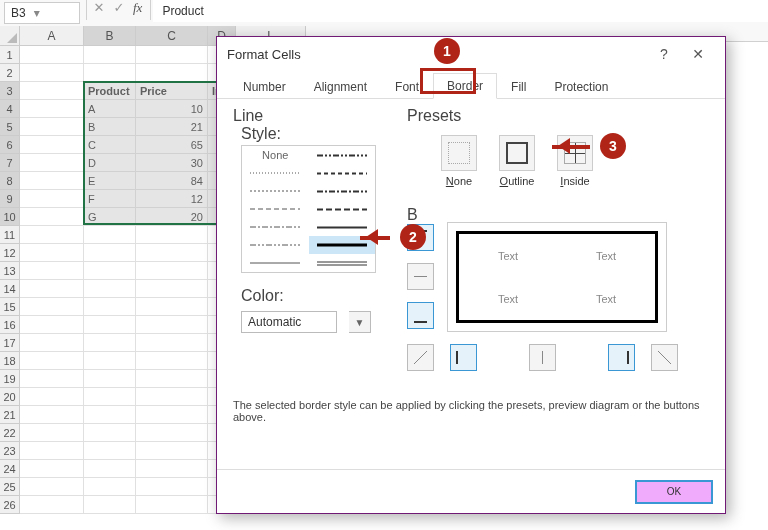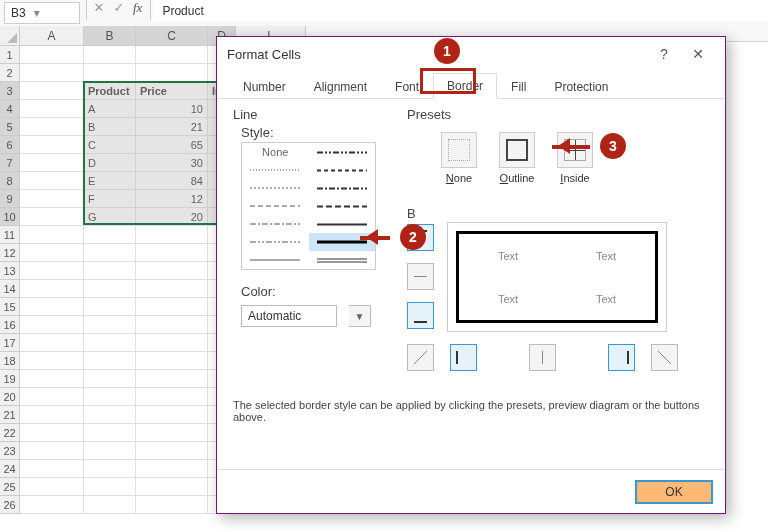--- a/index.html
+++ b/index.html
@@ -40,21 +40,21 @@
   .tabs { display: flex; padding: 0 12px; border-bottom: 1px solid #ddd; height: 28px; align-items: flex-end; gap: 0; }
   .tab { padding: 5px 13px; font-size: 12px; color: #444; border: 1px solid transparent; border-bottom: none; position: relative; bottom: -1px; }
   .tab.active { border-color: #ddd; background: #fff; border-bottom: 1px solid #fff; }
   .tab-hl { position: absolute; border: 3px solid #b02418; pointer-events: none; }
   .callout { position: absolute; width: 26px; height: 26px; border-radius: 50%; background: #b02418; color: #fff; font-weight: bold; display: flex; align-items: center; justify-content: center; font-size: 14px; pointer-events: none; }
   .arrow { position: absolute; height: 10px; pointer-events: none; }
   .arrow .shaft { position: absolute; top: 4px; left: 0; right: 12px; height: 4px; background: #b02418; }
   .arrow .head { position: absolute; left: -2px; top: 50%; transform: translateY(-50%); border: 8px solid transparent; border-right: 12px solid #b02418; }
 
   .body { flex: 1; position: relative; padding: 8px 16px; }
-  .sect-lbl { font-size: 13px; color: #444; }
+  .sect-lbl { font-size: 16px; color: #444; }
   .linebox { border: 1px solid #ccc; width: 135px; height: 128px; margin-top: 2px; display: flex; }
   .linecol { width: 50%; display: flex; flex-direction: column; }
   .lstyle { flex: 1; display: flex; align-items: center; justify-content: center; padding: 0 6px; }
   .lstyle.sel { background: #cde6f7; }
   .lstyle svg { display: block; }
   .color-row { display: flex; align-items: center; margin-top: 6px; gap: 12px; }
   .combo { width: 96px; height: 22px; border: 1px solid #bbb; display: flex; align-items: center; padding: 0 6px; font-size: 12px; background: #fff; }
   .combo-btn { width: 22px; height: 22px; border: 1px solid #bbb; border-left: none; display: flex; align-items: center; justify-content: center; background: #f4f4f4; }
 
   .presets { position: absolute; top: 8px; left: 190px; right: 16px; }
@@ -74,21 +74,21 @@
   .edgebtn { width: 27px; height: 27px; border: 1px solid #bbb; background: #f4f4f4; display: flex; align-items: center; justify-content: center; }
   .edgebtn.act { border-color: #3b97d3; background: #e6f2fa; }
   .preview { position: absolute; left: 40px; top: 8px; width: 220px; height: 110px; border: 1px solid #ccc; }
   .preview .outline { position: absolute; inset: 8px; border: 3px solid #000; display: grid; grid-template-columns: 1fr 1fr; grid-template-rows: 1fr 1fr; }
   .preview .outline div { display: flex; align-items: center; justify-content: center; color: #888; font-size: 11px; }
   .botbtns { position: absolute; left: 0; top: 130px; display: flex; gap: 16px; align-items: center; }
   .botbtns .spacer { width: 20px; }
   .desc { position: absolute; top: 300px; left: 16px; right: 16px; font-size: 11px; color: #444; }
 
   .dlgbtns { height: 44px; border-top: 1px solid #ddd; display: flex; justify-content: flex-end; align-items: center; padding: 0 12px; gap: 10px; }
-  .btn { min-width: 78px; height: 24px; border: 1px solid #aaa; background: #fdba74; font-size: 12px; display: flex; align-items: center; justify-content: center; }
+  .btn { min-width: 78px; height: 24px; border: 1px solid #aaa; background: #f0abfc; font-size: 10px; display: flex; align-items: center; justify-content: center; }
   .btn.default { border-color: #3b97d3; box-shadow: 0 0 0 1px #3b97d3 inset; }
 </style>
 </head>
 <body>
 
 <div class="topbar">
   <div class="namebox">
     <span>B3</span>
     <span class="namebox-drop">▾</span>
   </div>

